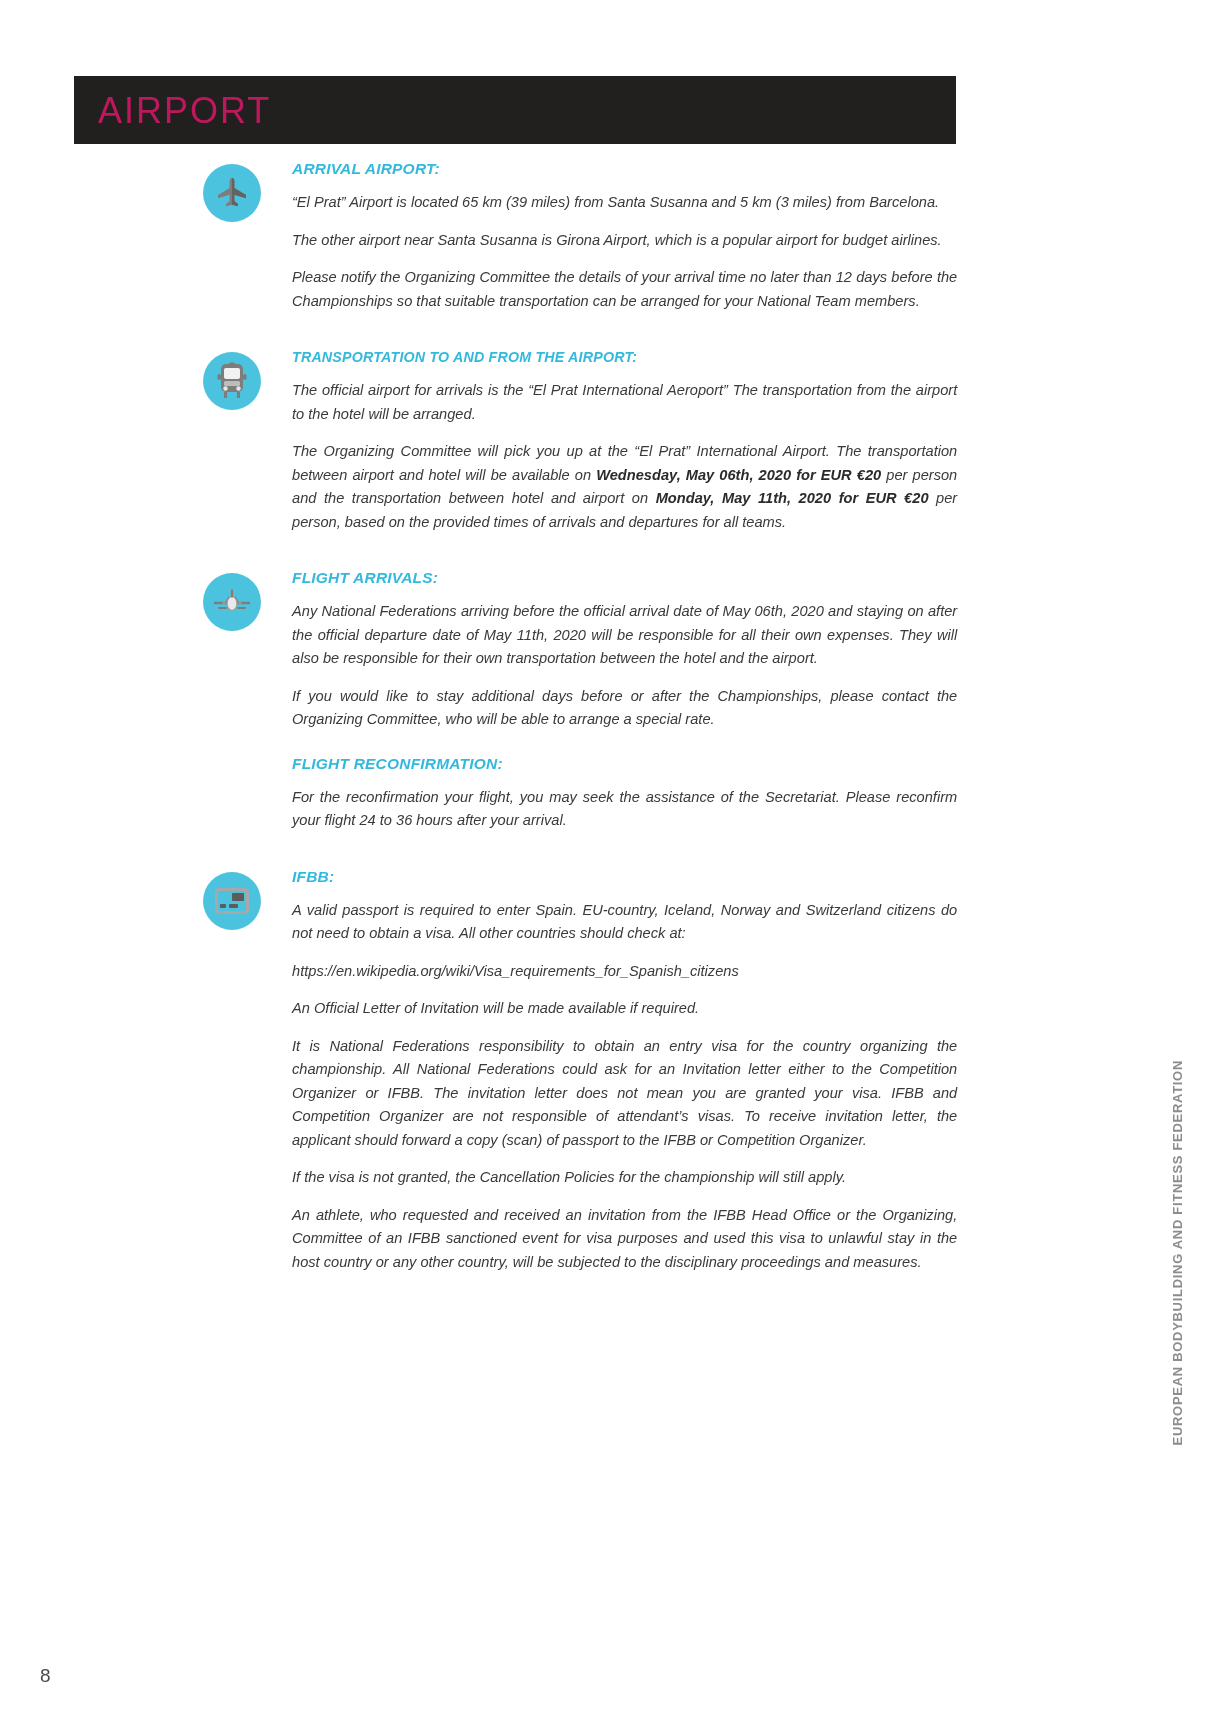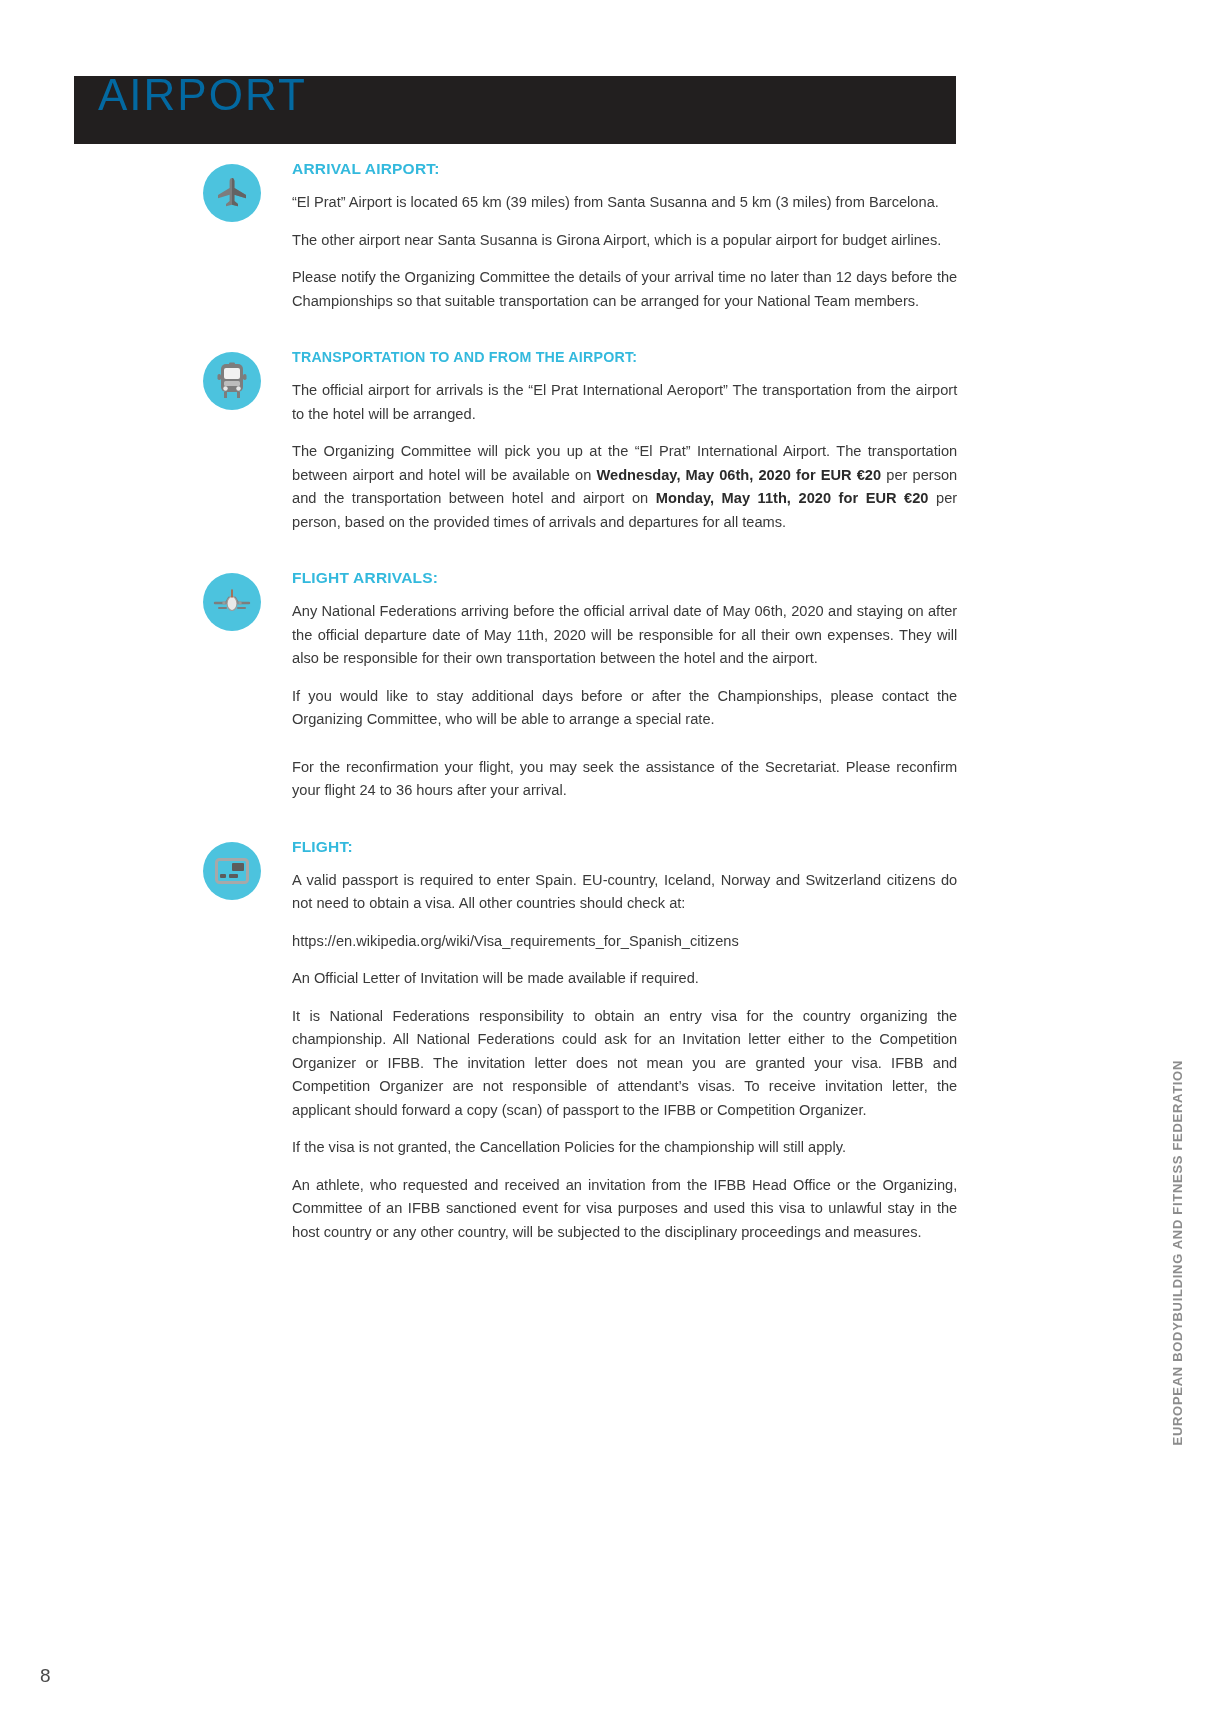--- a/index.html
+++ b/index.html
@@ -24,35 +24,36 @@
     position: absolute;
     left: 74px;
     top: 76px;
     width: 882px;
     height: 68px;
     background: #221f1f;
   }
   .header-title {
     position: absolute;
     left: 98px;
-    top: 64px;
-    font-family: "Liberation Sans", sans-serif;
-    font-size: 44px;
+    top: 80px;
+    font-family: "Liberation Sans", sans-serif;
+    font-size: 36px;
     font-weight: 300;
     letter-spacing: 2.0px;
-    color: #0369a1;
+    color: #be185d;
     line-height: 62px;
   }
 
   
   .content {
     position: absolute;
     left: 0;
     top: 160px;
     width: 1219px;
+    font-style: italic;
   }
 
   .section {
     position: relative;
     padding-left: 292px;
     padding-right: 262px;
     margin-bottom: 2px;
   }
 
   .icon-wrap {
@@ -200,37 +201,38 @@
         </div>
       </div>
       <div class="sec-head">FLIGHT ARRIVALS:</div>
       <p class="body">Any National Federations arriving before the official arrival date of May 06th, 2020 and staying on after the official departure date of May 11th, 2020 will be responsible for all their own expenses. They will also be responsible for their own transportation between the hotel and the airport.</p>
       <p class="body">If you would like to stay additional days before or after the Championships, please contact the Organizing Committee, who will be able to arrange a special rate.</p>
     </div>
 
     <div class="gap-sm"></div>
 
     <div class="section">
+      <div class="sec-head">FLIGHT RECONFIRMATION:</div>
       <p class="body">For the reconfirmation your flight, you may seek the assistance of the Secretariat. Please reconfirm your flight 24 to 36 hours after your arrival.</p>
     </div>
 
     <div class="gap"></div>
 
     <div class="section">
       <div class="icon-wrap">
         <div class="icon-circle">
           <svg width="34" height="26" viewBox="0 0 34 26">
             <rect x="1.5" y="1.5" width="31" height="23" rx="3" fill="none" stroke="#a8a8a8" stroke-width="3"></rect>
             <rect x="17" y="5" width="12" height="8" rx="1" fill="#5c5c5c"></rect>
             <rect x="5" y="16" width="6" height="4" rx="1" fill="#5c5c5c"></rect>
             <rect x="14" y="16" width="9" height="4" rx="1" fill="#5c5c5c"></rect>
           </svg>
         </div>
       </div>
-      <div class="sec-head">FLIGHT:</div>
+      <div class="sec-head">IFBB:</div>
       <p class="body">A valid passport is required to enter Spain. EU-country, Iceland, Norway and Switzerland citizens do not need to obtain a visa. All other countries should check at:</p>
       <p class="body nojust">https://en.wikipedia.org/wiki/Visa_requirements_for_Spanish_citizens</p>
       <p class="body nojust">An Official Letter of Invitation will be made available if required.</p>
       <p class="body">It is National Federations responsibility to obtain an entry visa for the country organizing the championship. All National Federations could ask for an Invitation letter either to the Competition Organizer or IFBB. The invitation letter does not mean you are granted your visa. IFBB and Competition Organizer are not responsible of attendant’s visas. To receive invitation letter, the applicant should forward a copy (scan) of passport to the IFBB or Competition Organizer.</p>
       <p class="body">If the visa is not granted, the Cancellation Policies for the championship will still apply.</p>
       <p class="body">An athlete, who requested and received an invitation from the IFBB Head Office or the Organizing, Committee of an IFBB sanctioned event for visa purposes and used this visa to unlawful stay in the host country or any other country, will be subjected to the disciplinary proceedings and measures.</p>
     </div>
 
   </div>
 

